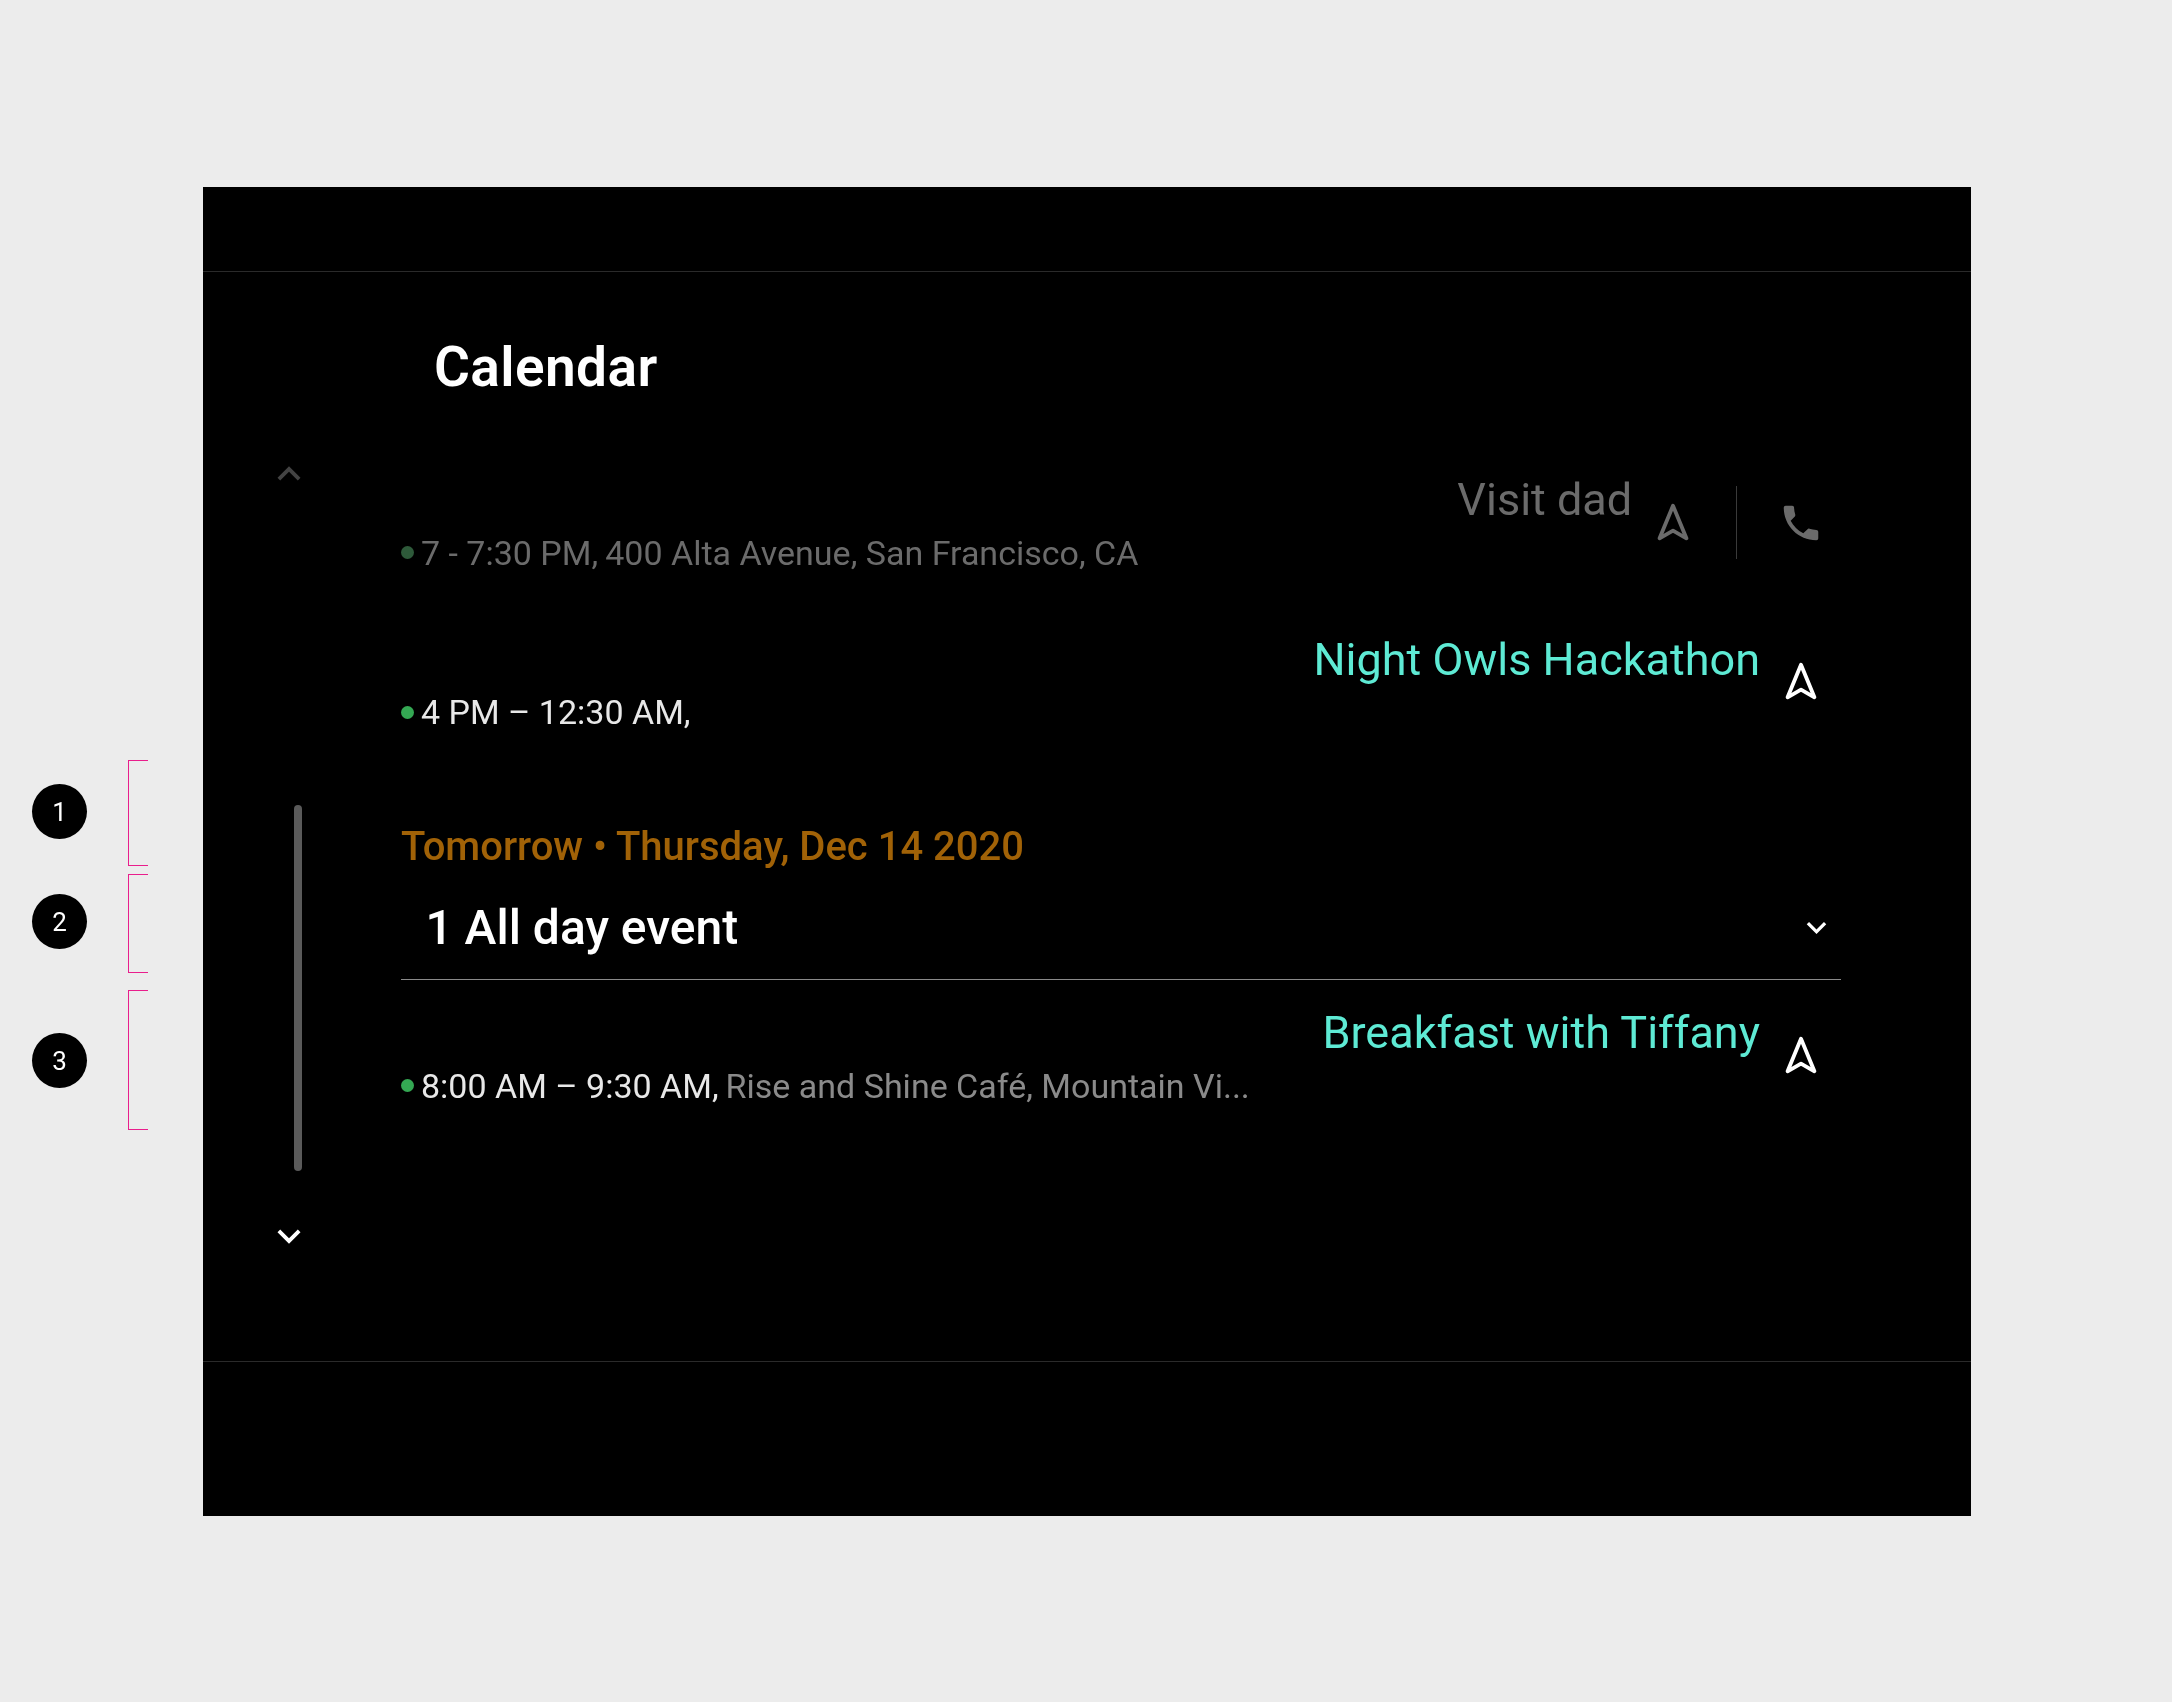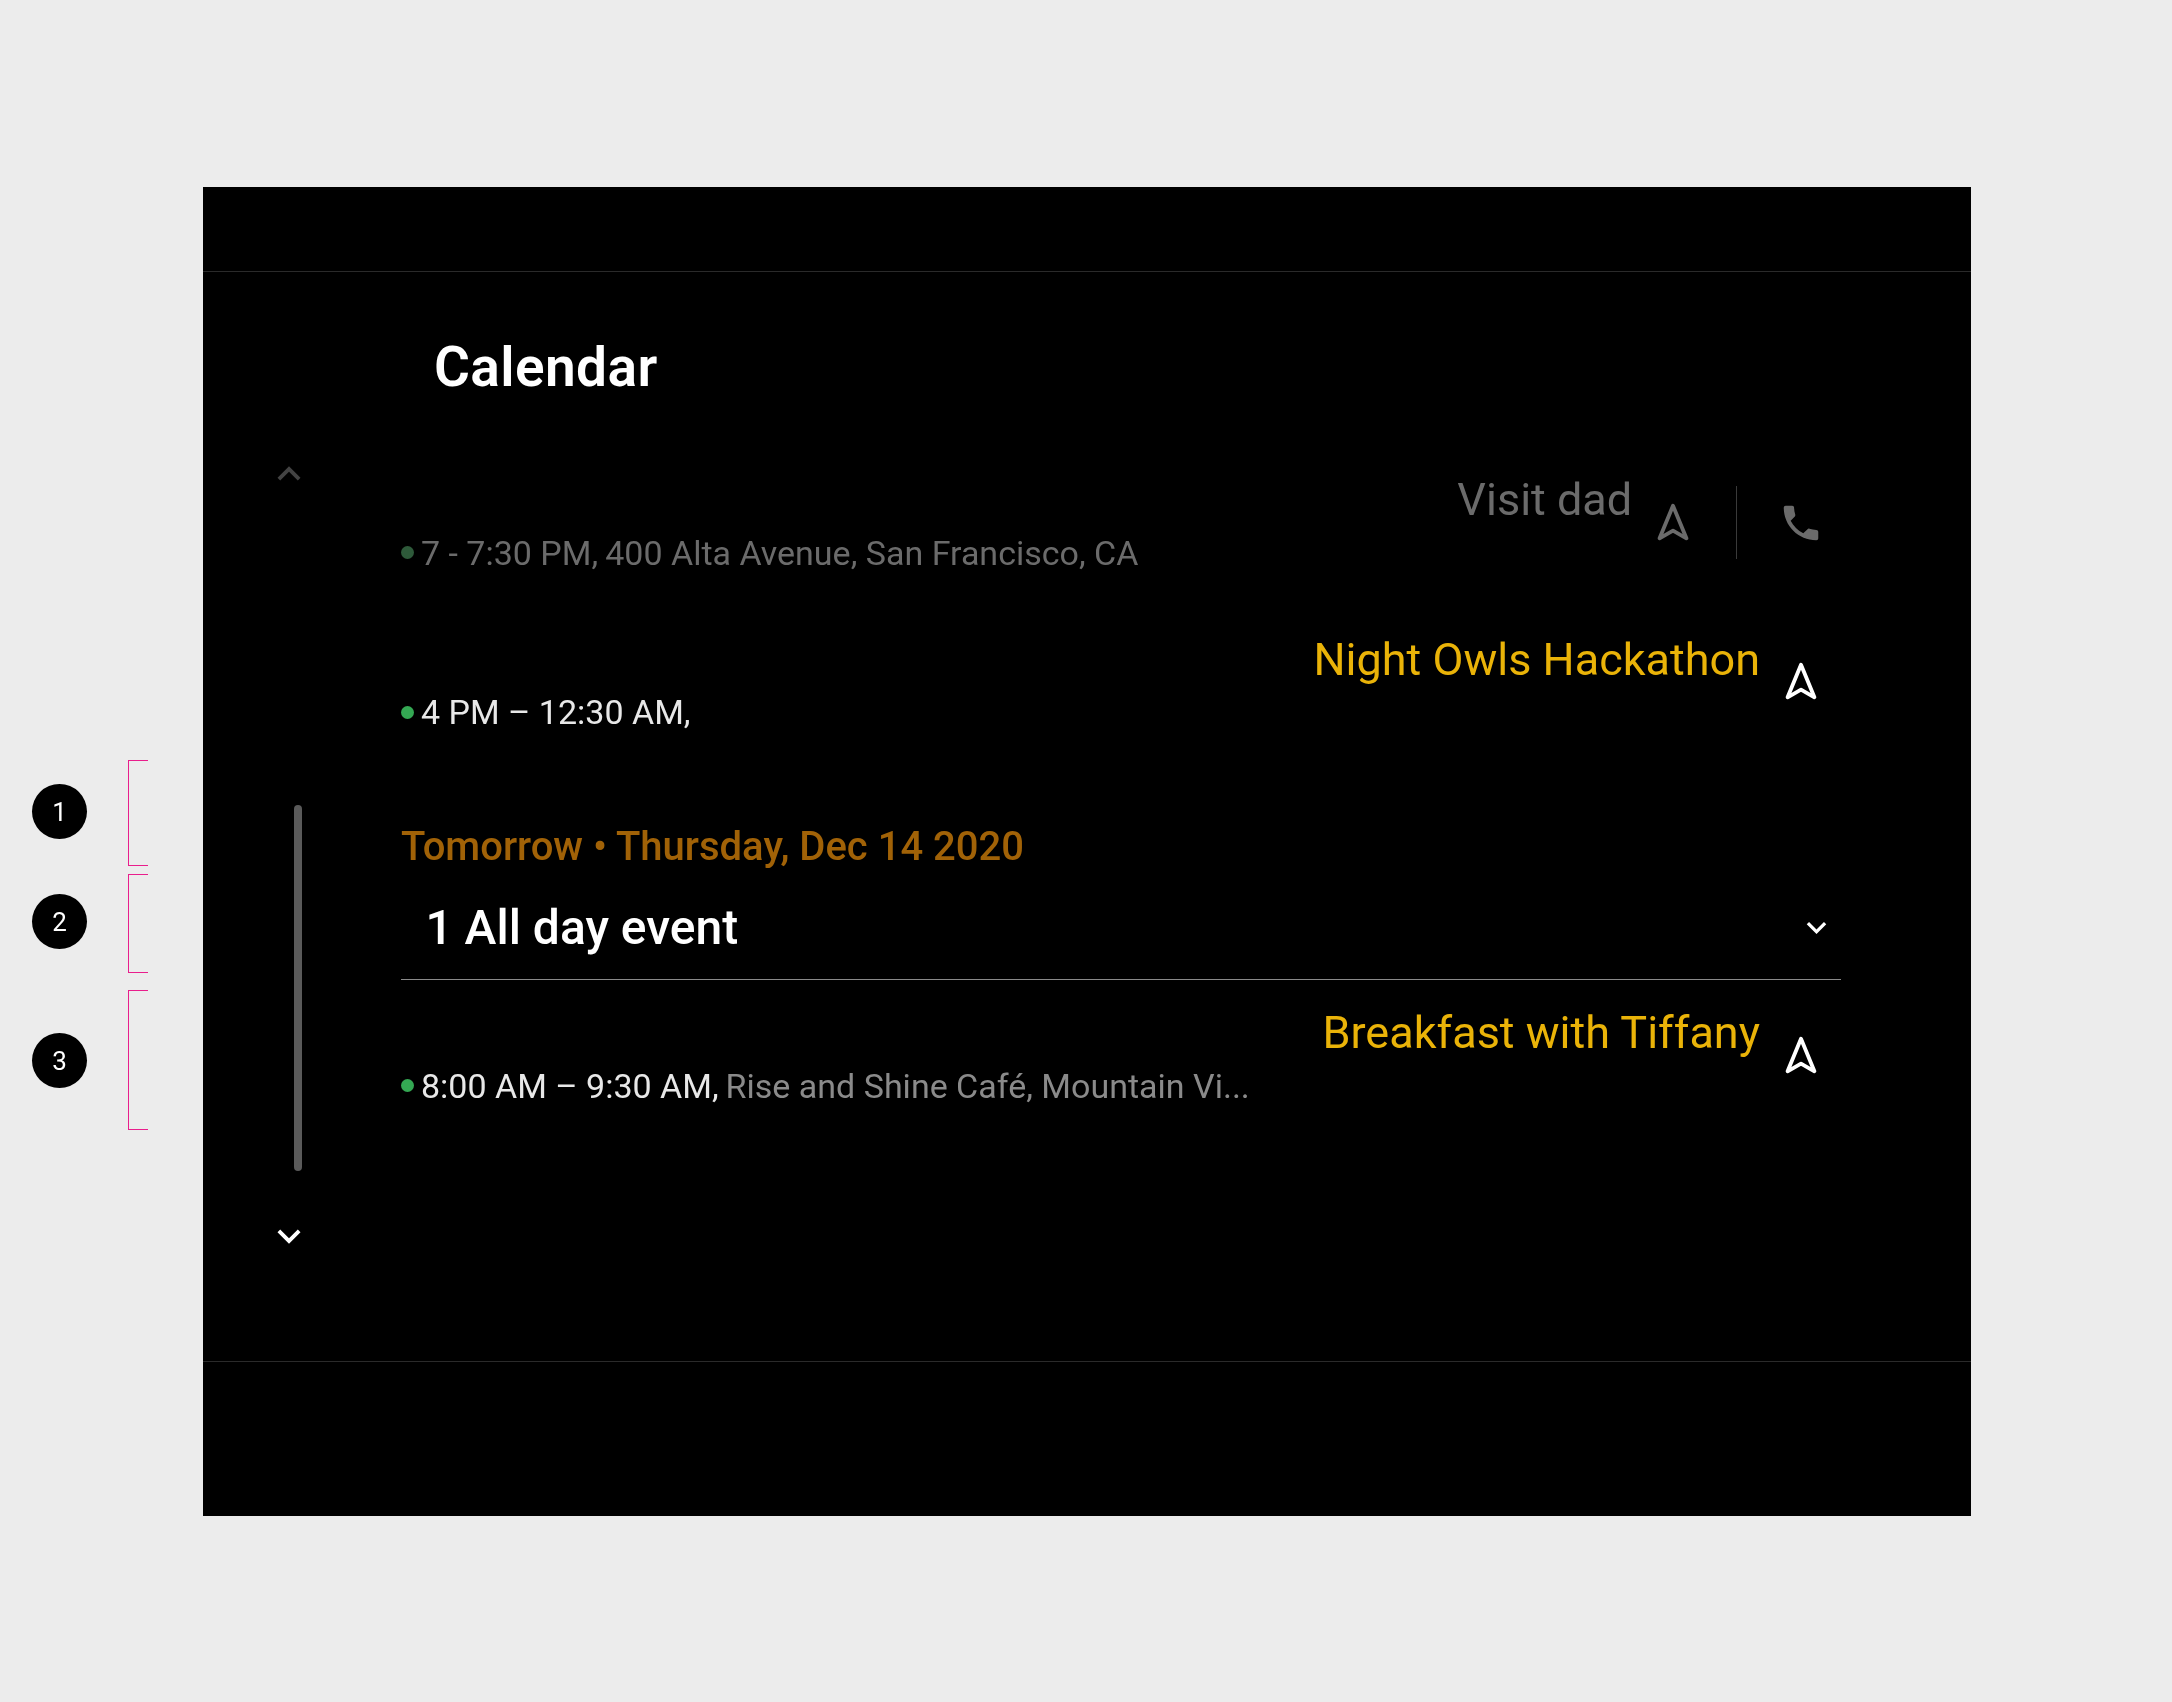--- a/index.html
+++ b/index.html
@@ -68,21 +68,21 @@
     align-items: center;
     justify-content: space-between;
     padding: 26px 0 34px 0;
   }
   .event.dim .ev-title,
   .event.dim .ev-sub,
   .event.dim .ev-sub .loc { color: #6b6b6b; }
   .event.dim .dot { background: #2e5a3a; }
   .ev-text { flex: 1 1 auto; min-width: 0; text-align: right; }
   .ev-title {
-    color: #eab308;
+    color: #5eead4;
     font-size: 45px;
     font-weight: 400;
   }
   .ev-sub {
     display: flex;
     align-items: center;
     gap: 7px;
     margin-top: 6.5px;
     color: #cfcfcf;
     font-size: 34px;

